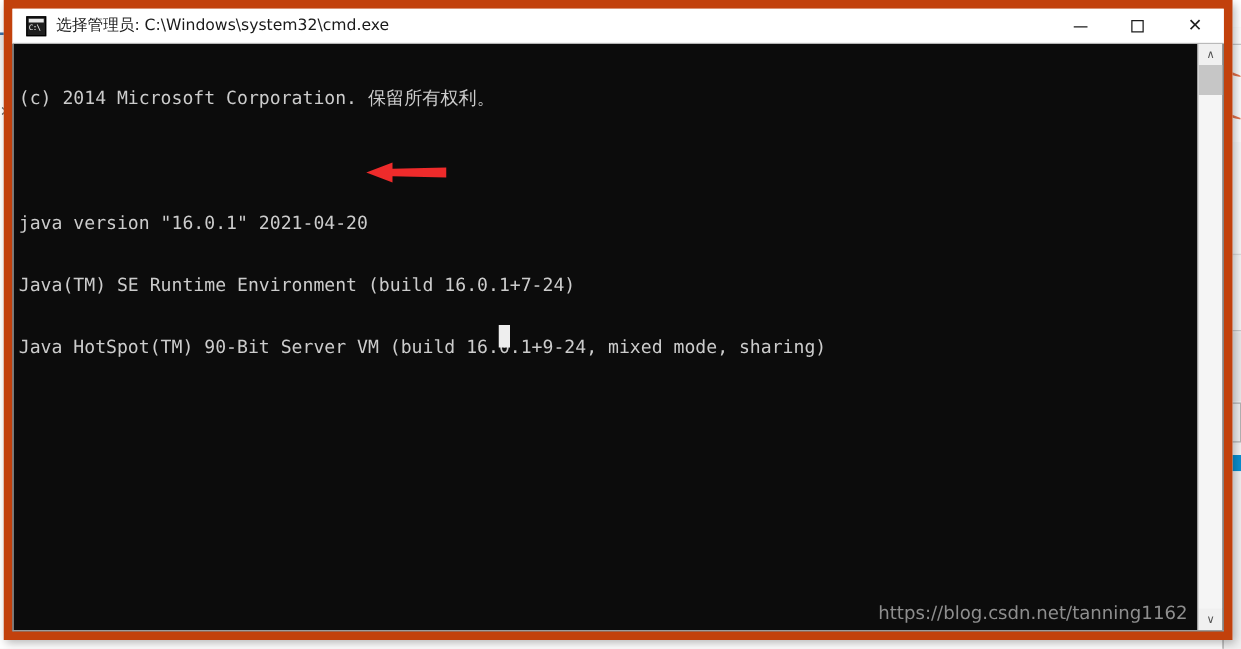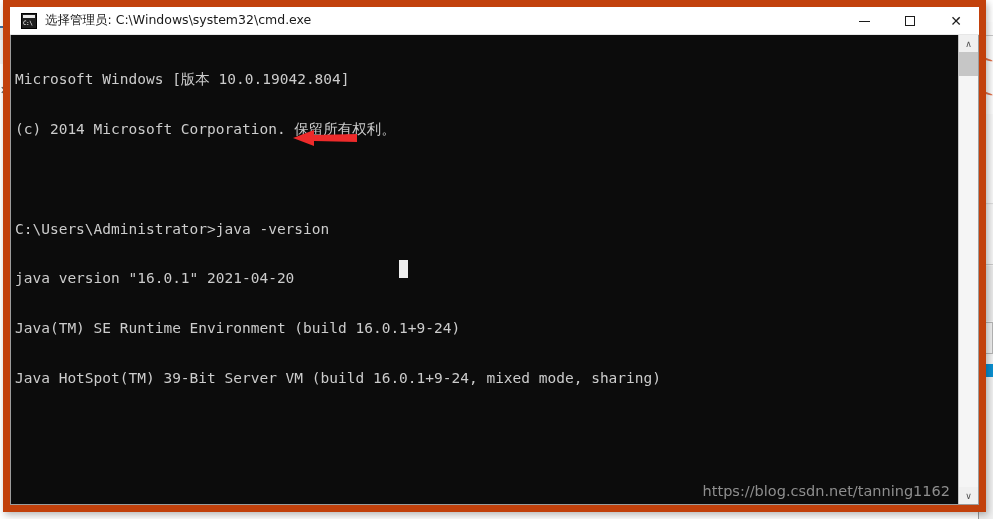--- a/index.html
+++ b/index.html
@@ -313,27 +313,25 @@
       </div>
       <div class="win-btn close">
         <span class="glyph-close">✕</span>
       </div>
     </div>
   </div>
 
   <div id="console-area">
 
     <div id="console-text">
-      <div class="console-line">Microsoft Windows [版本 10.0.19042.804]</div>
       <div class="console-line">(c) 2014 Microsoft Corporation. 保留所有权利。</div>
       <div class="console-line">&nbsp;</div>
-      <div class="console-line">C:\Users\Administrator&gt;java -version</div>
       <div class="console-line">java version "16.0.1" 2021-04-20</div>
-      <div class="console-line">Java(TM) SE Runtime Environment (build 16.0.1+9-24)</div>
-      <div class="console-line">Java HotSpot(TM) 39-Bit Server VM (build 16.0.1+9-24, mixed mode, sharing)</div>
+      <div class="console-line">Java(TM) SE Runtime Environment (build 16.0.1+7-24)</div>
+      <div class="console-line">Java HotSpot(TM) 90-Bit Server VM (build 16.0.1+9-24, mixed mode, sharing)</div>
       <div class="console-line">&nbsp;</div>
     </div>
 
     <div id="console-caret-block"></div>
 
     <svg id="annotation-arrow" viewBox="0 0 66 22" xmlns="http://www.w3.org/2000/svg">
       <path d="M 1 11 L 22 3 L 22 8 L 65 7 L 65 15 L 22 14 L 22 19 Z" fill="#ee2b2b"></path>
     </svg>
 
     <div id="watermark">https://blog.csdn.net/tanning1162</div>

